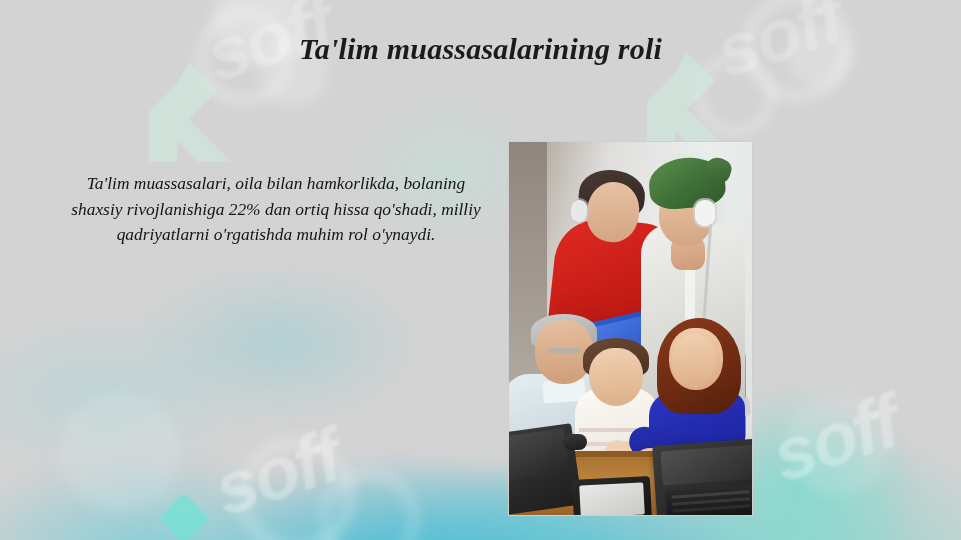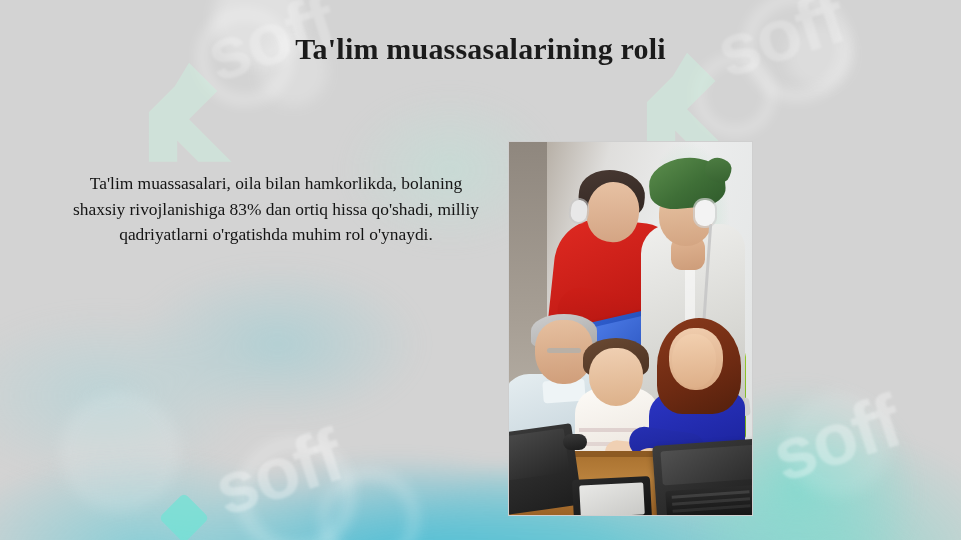--- a/index.html
+++ b/index.html
@@ -4,20 +4,21 @@
 <style>
   html,body{margin:0;padding:0;}
   body{
     width:961px;height:540px;overflow:hidden;
     background:#d4d4d4;
     font-family:"Liberation Serif", serif;
   }
   #slide{
     position:relative;width:961px;height:540px;overflow:hidden;
     background:#d3d3d3;
+    font-style:italic;
   }
 
   
   .bg-layer{position:absolute;inset:0;pointer-events:none;}
 
   .wash-bottom{
     position:absolute;left:-40px;right:-40px;bottom:-30px;height:330px;
     background:
       radial-gradient(ellipse 300px 150px at 18% 95%, rgba(120,205,215,.85) 0%, rgba(120,205,215,0) 68%),
       radial-gradient(ellipse 340px 170px at 42% 100%, rgba(70,190,215,.9) 0%, rgba(70,190,215,0) 70%),
@@ -386,21 +387,21 @@
       <svg width="64" height="64" viewBox="0 0 100 100" aria-hidden="true">
         <rect x="22" y="22" width="56" height="56" rx="8" fill="#72e3d6" transform="rotate(45 50 50)"></rect>
       </svg>
     </div>
   </div>
 
   <div id="title">Ta'lim muassasalarining roli</div>
 
   <div id="body-col">
     <div class="para-gap"></div>
-    <p class="para">Ta'lim muassasalari, oila bilan hamkorlikda, bolaning shaxsiy rivojlanishiga 83% dan ortiq hissa qo'shadi, milliy qadriyatlarni o'rgatishda muhim rol o'ynaydi.</p>
+    <p class="para">Ta'lim muassasalari, oila bilan hamkorlikda, bolaning shaxsiy rivojlanishiga 22% dan ortiq hissa qo'shadi, milliy qadriyatlarni o'rgatishda muhim rol o'ynaydi.</p>
   </div>
 
   <div id="photo">
     <div class="scene">
 
       <div class="wall"></div>
       <div class="wall-left"></div>
       <div class="wall-green"></div>
 
       <div class="chair"></div>

